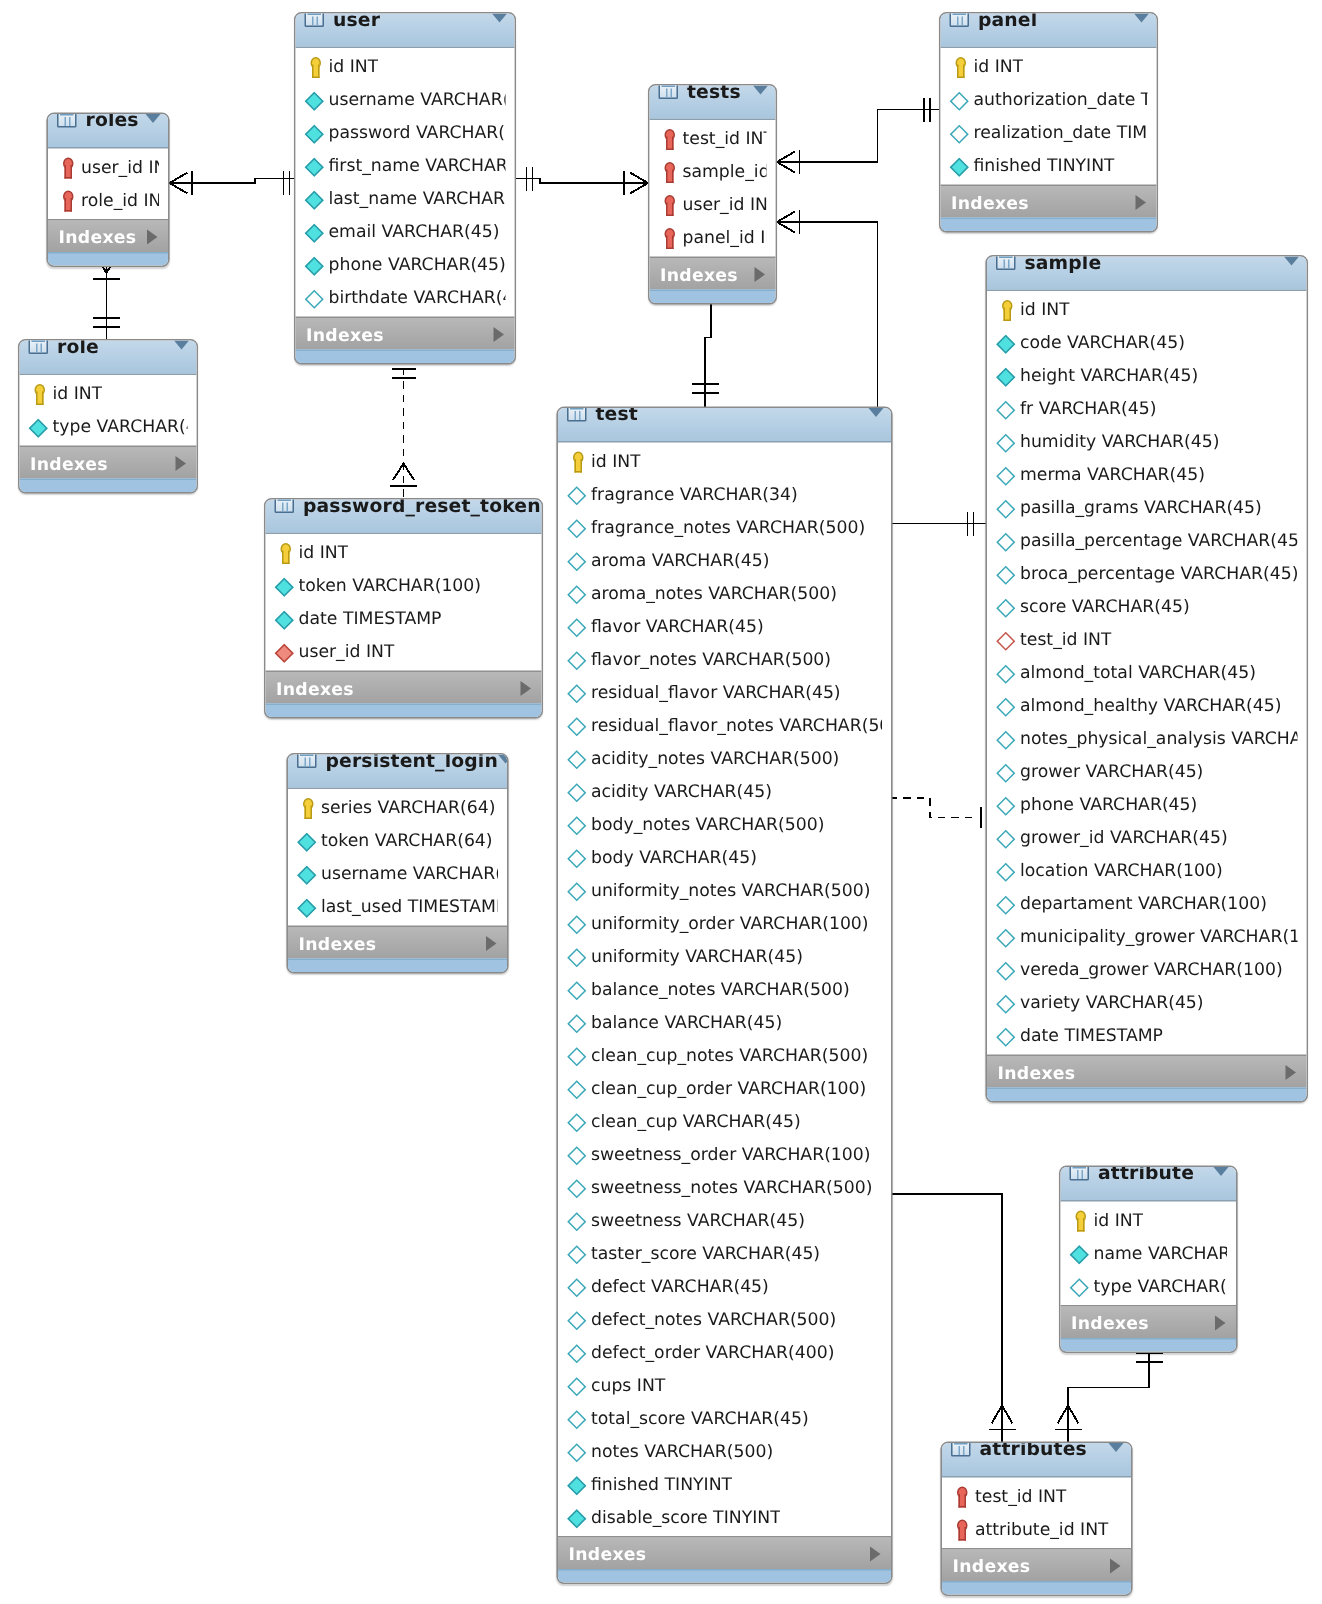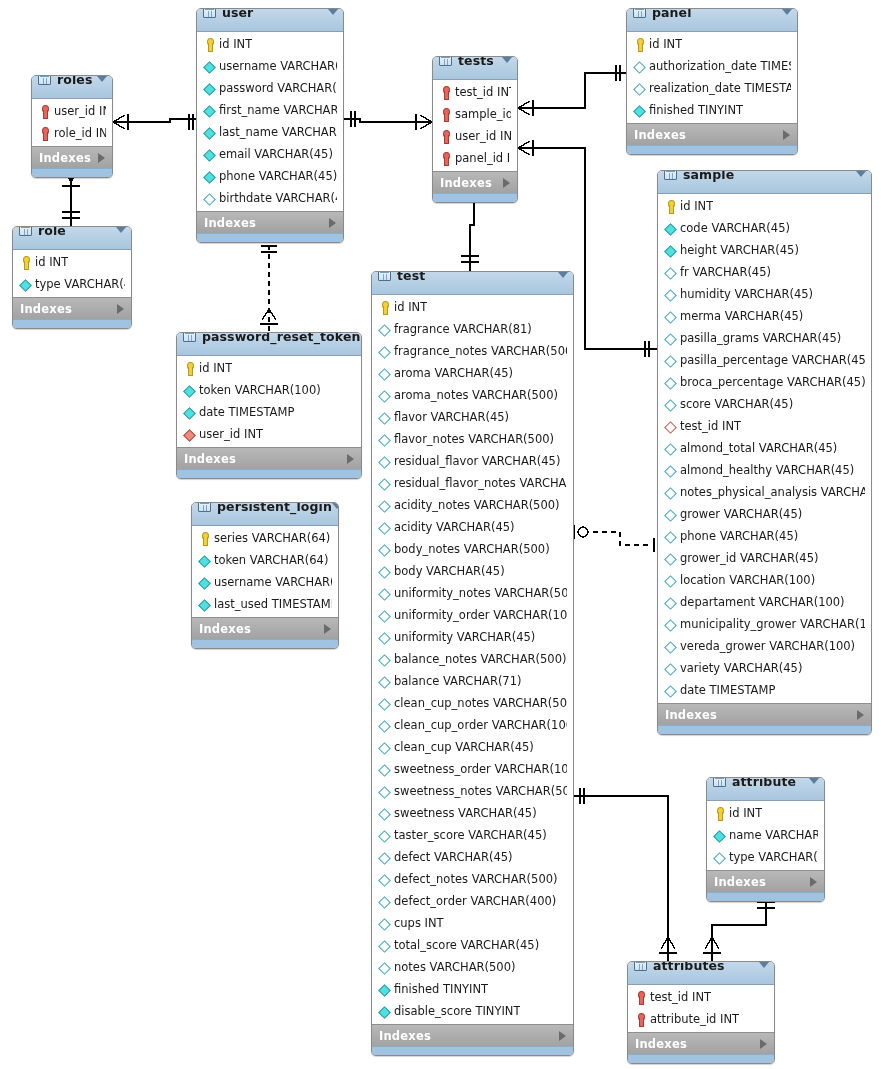--- a/index.html
+++ b/index.html
@@ -391,21 +391,21 @@
           <span class="ci fkpk"></span>
           <span class="nm">panel_id INT</span>
         </div>
       </div>
       <div class="tbl-foot">
         <span>Indexes</span>
         <span class="foot-arrow"></span>
       </div>
       <div class="tbl-strip"></div>
     </div>
-    <div class="tbl" style="left: 626px; top: 8px; width: 172px;">
+    <div class="tbl" style="left: 626px; top: 8px; width: 146px;">
       <div class="tbl-head">
         <span class="tbl-ico"></span>
         <span class="tbl-title">panel</span>
         <span class="caret"></span>
       </div>
       <div class="cols">
         <div class="col">
           <span class="ci pk"></span>
           <span class="nm">id INT</span>
         </div>
@@ -527,34 +527,34 @@
           <span class="ci dia"></span>
           <span class="nm">date TIMESTAMP</span>
         </div>
       </div>
       <div class="tbl-foot">
         <span>Indexes</span>
         <span class="foot-arrow"></span>
       </div>
       <div class="tbl-strip"></div>
     </div>
-    <div class="tbl" style="left: 371px; top: 271px; width: 203px;">
+    <div class="tbl" style="left: 371px; top: 271px; width: 224px;">
       <div class="tbl-head">
         <span class="tbl-ico"></span>
         <span class="tbl-title">test</span>
         <span class="caret"></span>
       </div>
       <div class="cols">
         <div class="col">
           <span class="ci pk"></span>
           <span class="nm">id INT</span>
         </div>
         <div class="col">
           <span class="ci dia"></span>
-          <span class="nm">fragrance VARCHAR(81)</span>
+          <span class="nm">fragrance VARCHAR(34)</span>
         </div>
         <div class="col">
           <span class="ci dia"></span>
           <span class="nm">fragrance_notes VARCHAR(500)</span>
         </div>
         <div class="col">
           <span class="ci dia"></span>
           <span class="nm">aroma VARCHAR(45)</span>
         </div>
         <div class="col">
@@ -604,21 +604,21 @@
         <div class="col">
           <span class="ci dia"></span>
           <span class="nm">uniformity VARCHAR(45)</span>
         </div>
         <div class="col">
           <span class="ci dia"></span>
           <span class="nm">balance_notes VARCHAR(500)</span>
         </div>
         <div class="col">
           <span class="ci dia"></span>
-          <span class="nm">balance VARCHAR(71)</span>
+          <span class="nm">balance VARCHAR(45)</span>
         </div>
         <div class="col">
           <span class="ci dia"></span>
           <span class="nm">clean_cup_notes VARCHAR(500)</span>
         </div>
         <div class="col">
           <span class="ci dia"></span>
           <span class="nm">clean_cup_order VARCHAR(100)</span>
         </div>
         <div class="col">
@@ -699,21 +699,21 @@
           <span class="ci dia"></span>
           <span class="nm">type VARCHAR(45)</span>
         </div>
       </div>
       <div class="tbl-foot">
         <span>Indexes</span>
         <span class="foot-arrow"></span>
       </div>
       <div class="tbl-strip"></div>
     </div>
-    <div class="tbl" style="left: 627px; top: 961px; width: 148px;">
+    <div class="tbl" style="left: 627px; top: 961px; width: 128px;">
       <div class="tbl-head">
         <span class="tbl-ico"></span>
         <span class="tbl-title">attributes</span>
         <span class="caret"></span>
       </div>
       <div class="cols">
         <div class="col">
           <span class="ci fkpk"></span>
           <span class="nm">test_id INT</span>
         </div>

